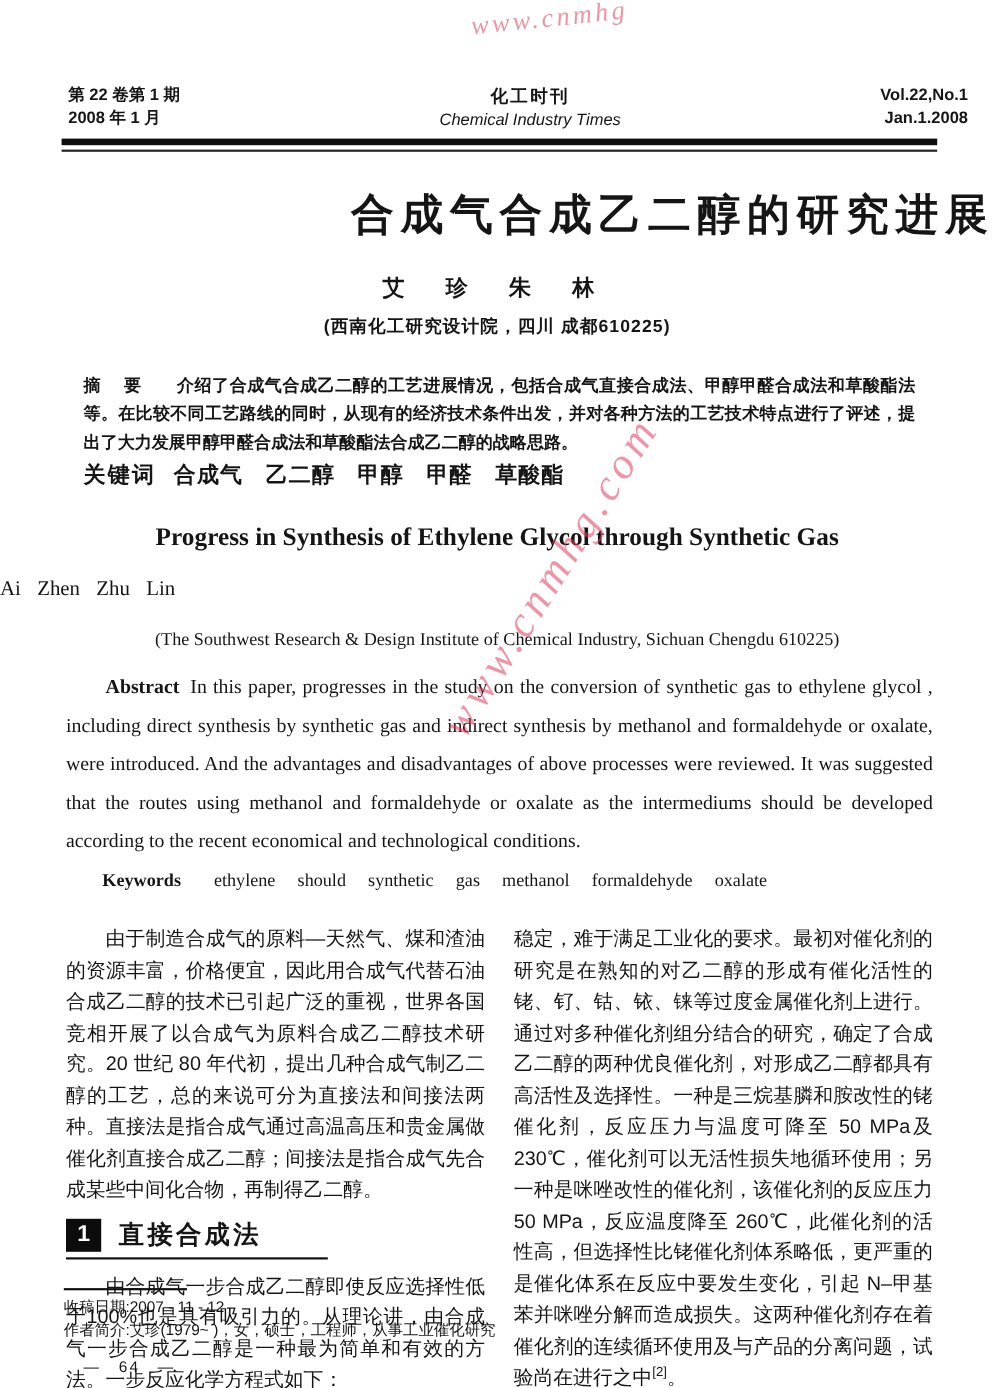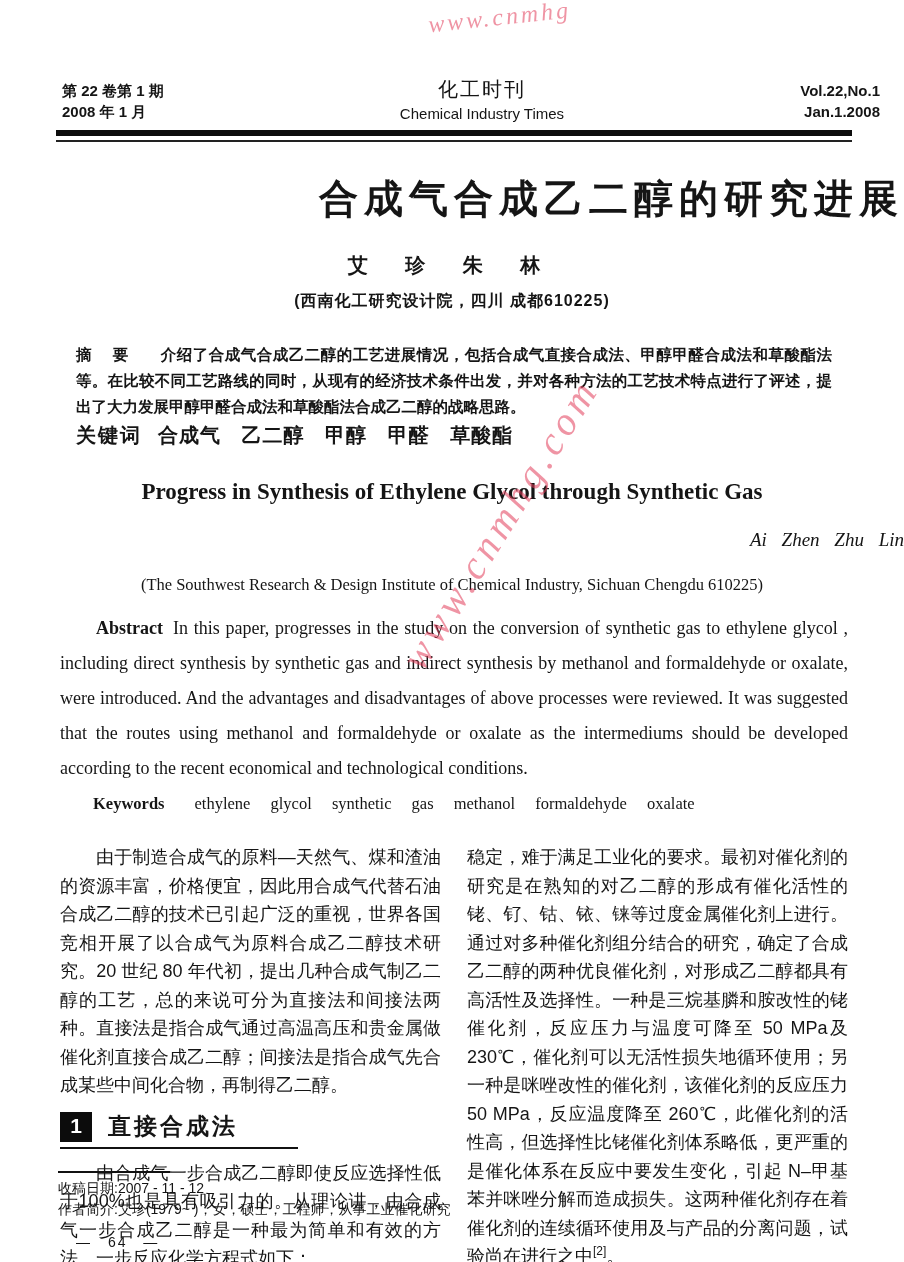--- a/index.html
+++ b/index.html
@@ -13,22 +13,22 @@
     font-family:"Liberation Sans",sans-serif;
   }
   
   .jheader{
     display:flex;justify-content:space-between;align-items:flex-end;
     padding:76px 24px 6px 62px;
   }
   .jh-left,.jh-right{font-size:15px;line-height:21px;font-weight:bold;}
   .jh-right{text-align:right;font-family:"Liberation Sans",sans-serif;}
   .jh-center{text-align:center;}
-  .jh-center .cn{font-size:20px;font-weight:normal;letter-spacing:2px;}
-  .jh-center .en{font-size:15px;margin-top:2px;}
+  .jh-center .cn{font-size:16px;font-weight:bold;letter-spacing:2px;}
+  .jh-center .en{font-size:15px;margin-top:2px;font-style:italic;}
   .rule-thick{height:6px;background:#0d0d0d;margin:2px 52px 0 56px;}
   .rule-thin{height:2px;background:#222;margin:4px 52px 0 56px;}
   
   .title-cn{
     text-align:right;font-size:39px;font-weight:bold;
     letter-spacing:6px;margin-top:30px;
   }
   .authors-cn{text-align:center;font-size:20px;font-weight:bold;letter-spacing:16px;margin-top:26px;}
   .affil-cn{text-align:center;font-size:16px;font-weight:bold;margin-top:12px;letter-spacing:1px;}
   
@@ -38,21 +38,21 @@
   }
   .abs-cn .lbl{margin-right:24px;letter-spacing:8px;}
   .kw-cn{margin:2px 72px 4px 76px;font-size:20px;font-weight:bold;}
   .kw-cn .lbl{margin-right:16px;letter-spacing:2px;}
   .kw-cn .words{letter-spacing:1px;word-spacing:14px;}
   
   .title-en{
     text-align:center;font-family:"Liberation Serif",serif;
     font-size:23px;font-weight:bold;margin-top:30px;
   }
-  .authors-en{text-align:right;font-family:"Liberation Serif",serif;font-size:19px;margin-top:24px;word-spacing:10px;font-style:italic;}
+  .authors-en{text-align:left;font-family:"Liberation Serif",serif;font-size:19px;margin-top:24px;word-spacing:10px;}
   .affil-en{text-align:center;font-family:"Liberation Serif",serif;font-size:16.5px;margin-top:24px;}
   .abs-en{
     margin:16px 56px 0 60px;
     font-family:"Liberation Serif",serif;
     font-size:18px;line-height:35px;text-align:justify;
     text-indent:2em;
   }
   .abs-en .lbl{font-weight:bold;margin-right:10px;}
   .kw-en{margin:0 56px 0 60px;font-family:"Liberation Serif",serif;font-size:16.5px;line-height:35px;text-indent:2em;}
   .kw-en .lbl{font-weight:bold;margin-right:30px;}
@@ -148,21 +148,21 @@
     <span class="lbl">关键词</span><span class="words">合成气 乙二醇 甲醇 甲醛 草酸酯</span>
   </div>
 
   <div class="title-en">Progress in Synthesis of Ethylene Glycol through Synthetic Gas</div>
   <div class="authors-en">Ai Zhen   Zhu Lin</div>
   <div class="affil-en">(The Southwest Research &amp; Design Institute of Chemical Industry, Sichuan Chengdu 610225)</div>
   <div class="abs-en">
     <span class="lbl">Abstract</span><span>In this paper, progresses in the study on the conversion of synthetic gas to ethylene glycol , including direct synthesis by synthetic gas and indirect synthesis by methanol and formaldehyde or oxalate, were introduced. And the advantages and disadvantages of above processes were reviewed. It was suggested that the routes using methanol and formaldehyde or oxalate as the intermediums should be developed according to the recent economical and technological conditions.</span>
   </div>
   <div class="kw-en">
-    <span class="lbl">Keywords</span><span class="words">ethylene glycol   synthetic gas   methanol   formaldehyde   oxalate</span>
+    <span class="lbl">Keywords</span><span class="words">ethylene should   synthetic gas   methanol   formaldehyde   oxalate</span>
   </div>
 
   <div class="columns">
     <div class="col">
       <p>由于制造合成气的原料—天然气、煤和渣油的资源丰富，价格便宜，因此用合成气代替石油合成乙二醇的技术已引起广泛的重视，世界各国竞相开展了以合成气为原料合成乙二醇技术研究。20 世纪 80 年代初，提出几种合成气制乙二醇的工艺，总的来说可分为直接法和间接法两种。直接法是指合成气通过高温高压和贵金属做催化剂直接合成乙二醇；间接法是指合成气先合成某些中间化合物，再制得乙二醇。</p>
       <div class="section-head">
         <span class="sec-num">1</span>
         <span class="sec-title">直接合成法</span>
       </div>
       <p>由合成气一步合成乙二醇即使反应选择性低于100%也是具有吸引力的。从理论讲，由合成气一步合成乙二醇是一种最为简单和有效的方法。一步反应化学方程式如下：</p>

